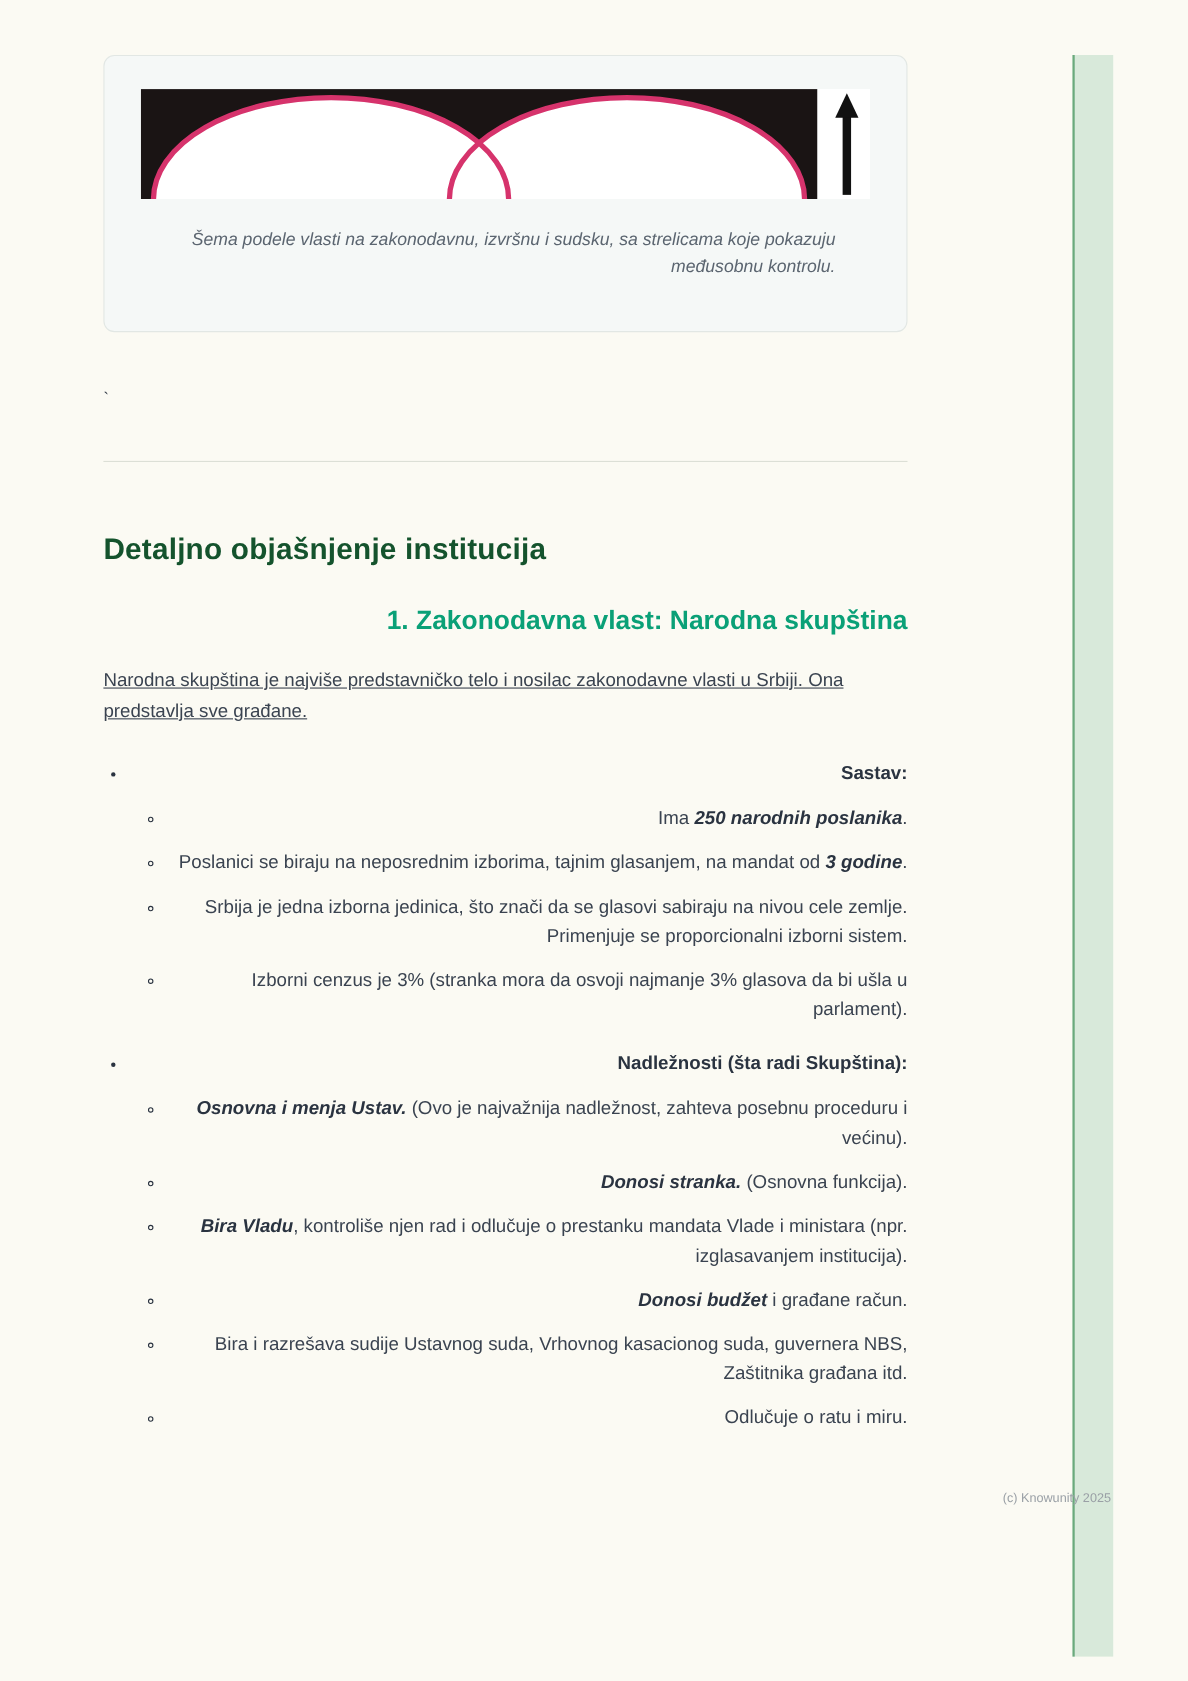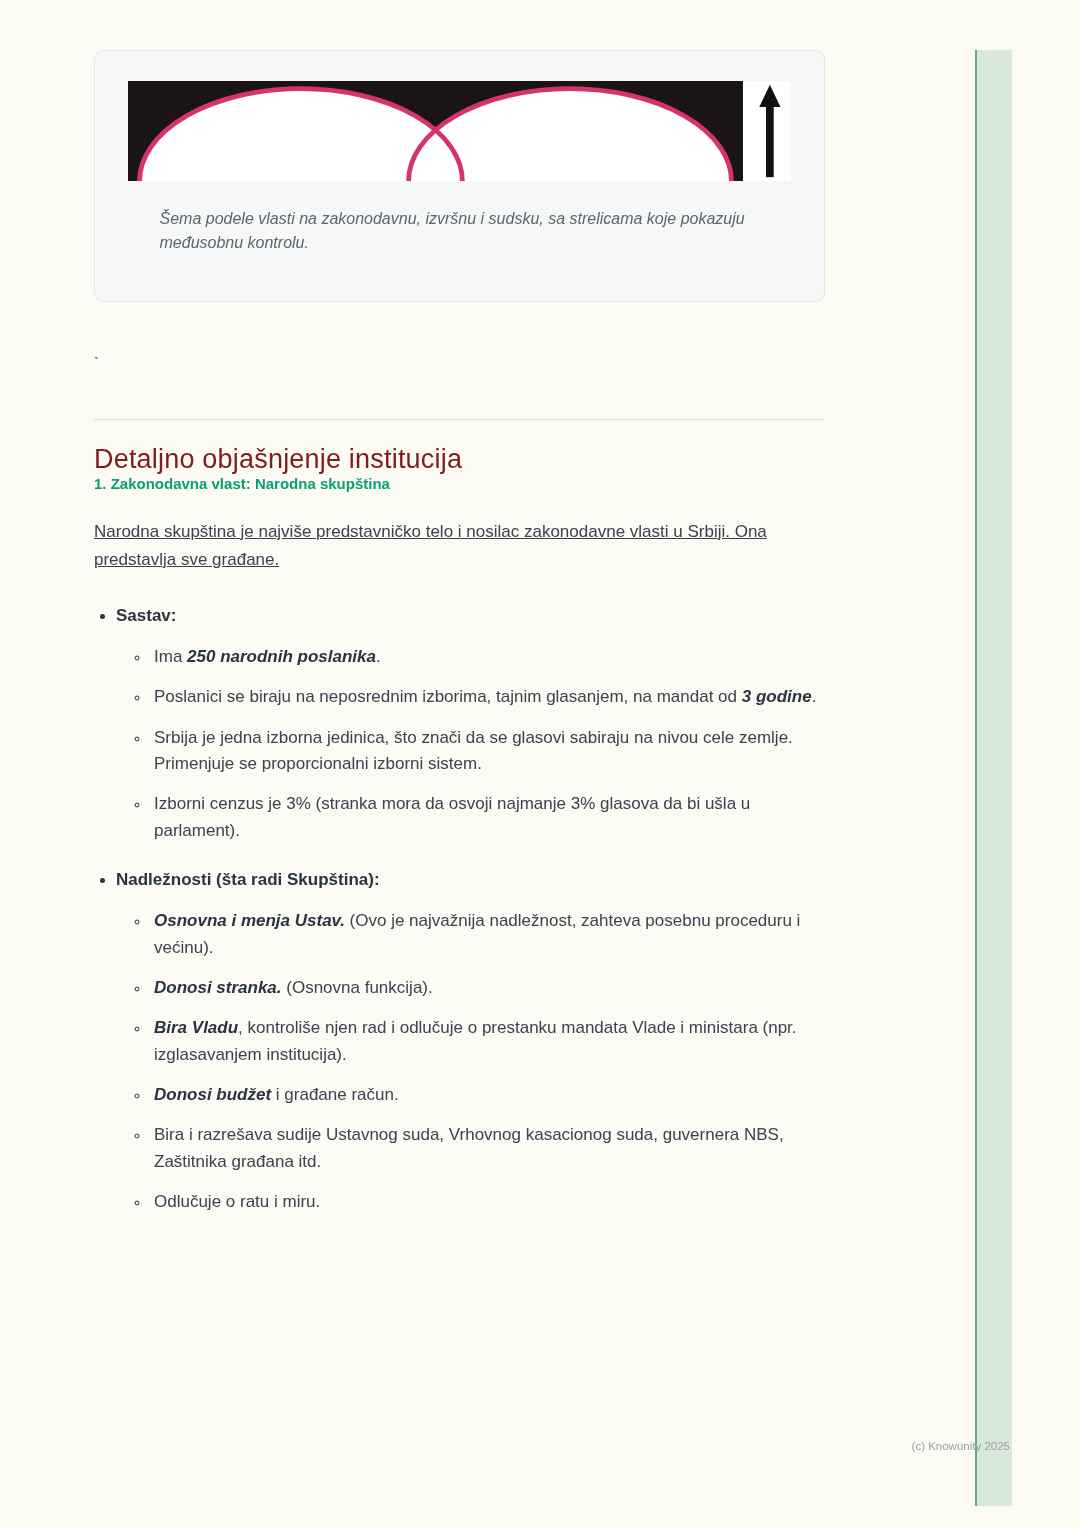--- a/index.html
+++ b/index.html
@@ -24,63 +24,66 @@
     background: #f5f8f7;
     border: 1px solid #e2e7e4;
     border-radius: 10px;
     padding: 30px 33px 46px 33px;
   }
   .diagram-wrap { width: 100%; height: 100px; }
   .diagram-wrap svg { display: block; width: 100%; height: 100px; }
   .figure-caption {
     margin: 26px auto 0 auto;
     max-width: 600px;
-    text-align: left;
+    text-align: right;
     font-style: italic;
     color: #5b6570;
     font-size: 16px;
     line-height: 1.5;
   }
 
   .stray {
     margin-top: 52px;
     font-size: 15px;
     color: #2a3340;
   }
 
   .divider {
     border: none;
     border-top: 1px solid #dcdfd6;
     margin-top: 48px;
   }
 
   .h1 {
-    margin-top: 24px;
-    color: #7f1d1d;
+    margin-top: 64px;
+    color: #14532d;
     font-size: 27px;
-    font-weight: 400;
+    font-weight: 700;
     letter-spacing: 0.2px;
   }
   .h2 {
+    margin-top: 36px;
     color: #0aa077;
-    font-size: 15px;
+    font-size: 24px;
     font-weight: 700;
+    text-align: right;
   }
   .intro {
     margin-top: 26px;
     font-size: 17px;
     line-height: 1.65;
     color: #3a4350;
     text-decoration: underline;
   }
 
   ul.outer-list {
     margin-top: 32px;
     padding-left: 22px;
     list-style: disc;
+    text-align: right;
   }
   ul.outer-list > li { margin-bottom: 26px; color: #2a3340; }
   ul.outer-list > li::marker { color: #2a3340; font-size: 15px; }
   .outer-label {
     font-weight: 700;
     color: #2a3340;
     font-size: 17px;
   }
   ul.inner-list {
     margin-top: 18px;
@@ -104,21 +107,21 @@
     right: 68px;
     width: 37px;
     height: 1456px;
     background: #d8e9da;
     border-left: 2px solid #6aa97c;
     z-index: 1;
   }
 
   .copyright {
     position: absolute;
-    top: 1440px;
+    top: 1356px;
     right: 70px;
     font-size: 11.5px;
     color: #9aa0a6;
     z-index: 2;
   }
 </style>
 </head>
 <body>
 
 <div class="page">

